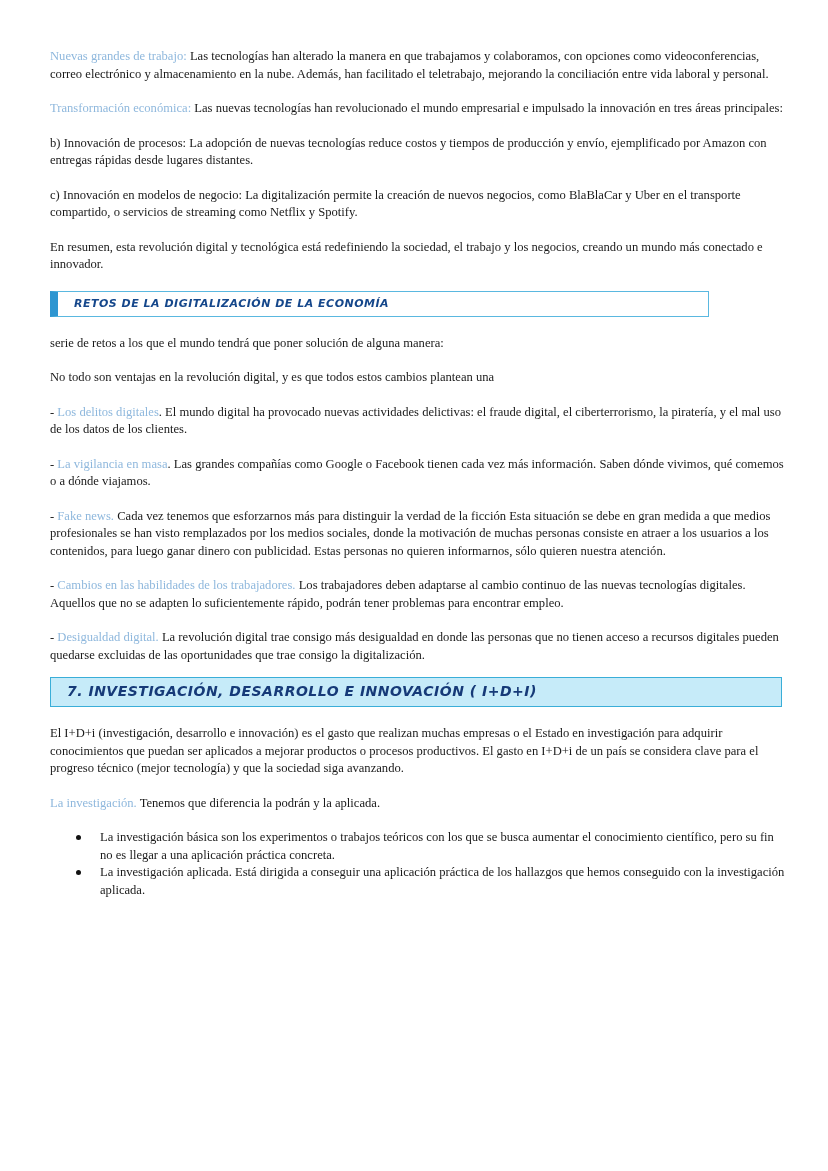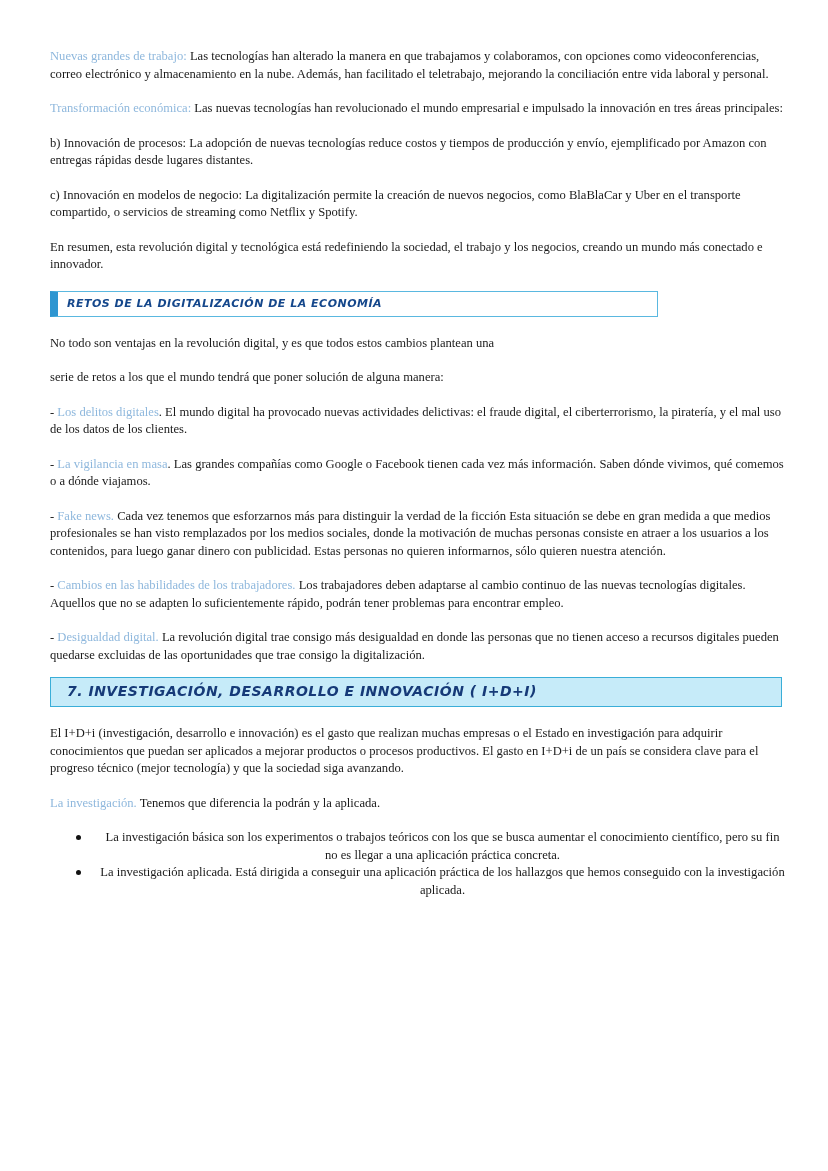--- a/index.html
+++ b/index.html
@@ -33,23 +33,23 @@
       position: relative;
       border: 1.5px solid #5ab8e0;
       height: 26px;
       margin: 8px 0 18px 0;
       box-sizing: border-box;
       display: flex;
       align-items: center;
     }
     .heading-box.retos {
       border-left: 8px solid #2e96d1;
-      padding-left: 9px;
+      padding-left: 16px;
       background: #ffffff;
-      width: 608px;
+      width: 659px;
     }
     .heading-box.idi {
       background: #c6ebf9;
       border: 1.5px solid #3aaed8;
       height: 30px;
       padding-left: 16px;
       width: 732px;
     }
     .heading-text {
       font-family: "DejaVu Sans", sans-serif;
@@ -64,21 +64,20 @@
       font-variant: small-caps;
     }
     .idi .heading-text {
       font-size: 14px;
       color: #163a78;
     }
     ul.bullets {
       margin: 0 0 17px 0;
       padding-left: 50px;
       list-style: none;
-      text-align: center;
     }
     ul.bullets li {
       position: relative;
       margin-bottom: 0;
     }
     ul.bullets li::before {
       content: "";
       position: absolute;
       left: -24px;
       top: 6px;
@@ -102,22 +101,22 @@
   </p>
 
   <p>b) Innovación de procesos: La adopción de nuevas tecnologías reduce costos y tiempos de producción y envío, ejemplificado por Amazon con entregas rápidas desde lugares distantes.</p>
   <p>c) Innovación en modelos de negocio: La digitalización permite la creación de nuevos negocios, como BlaBlaCar y Uber en el transporte compartido, o servicios de streaming como Netflix y Spotify.</p>
   <p>En resumen, esta revolución digital y tecnológica está redefiniendo la sociedad, el trabajo y los negocios, creando un mundo más conectado e innovador.</p>
 
   <div class="heading-box retos">
     <span class="heading-text">Retos de la digitalización de la economía</span>
   </div>
 
+  <p>serie de retos a los que el mundo tendrá que poner solución de alguna manera:</p>
   <p>No todo son ventajas en la revolución digital, y es que todos estos cambios plantean una</p>
-  <p>serie de retos a los que el mundo tendrá que poner solución de alguna manera:</p>
 
   <p>
     <span>- </span><span class="hl">Los delitos digitales</span><span>. El mundo digital ha provocado nuevas actividades delictivas: el fraude digital, el ciberterrorismo, la piratería, y el mal uso de los datos de los clientes.</span>
   </p>
   <p>
     <span>- </span><span class="hl">La vigilancia en masa</span><span>. Las grandes compañías como Google o Facebook tienen cada vez más información. Saben dónde vivimos, qué comemos o a dónde viajamos.</span>
   </p>
   <p>
     <span>- </span><span class="hl">Fake news.</span><span> Cada vez tenemos que esforzarnos más para distinguir la verdad de la ficción Esta situación se debe en gran medida a que medios profesionales se han visto remplazados por los medios sociales, donde la motivación de muchas personas consiste en atraer a los usuarios a los contenidos, para luego ganar dinero con publicidad. Estas personas no quieren informarnos, sólo quieren nuestra atención.</span>
   </p>

